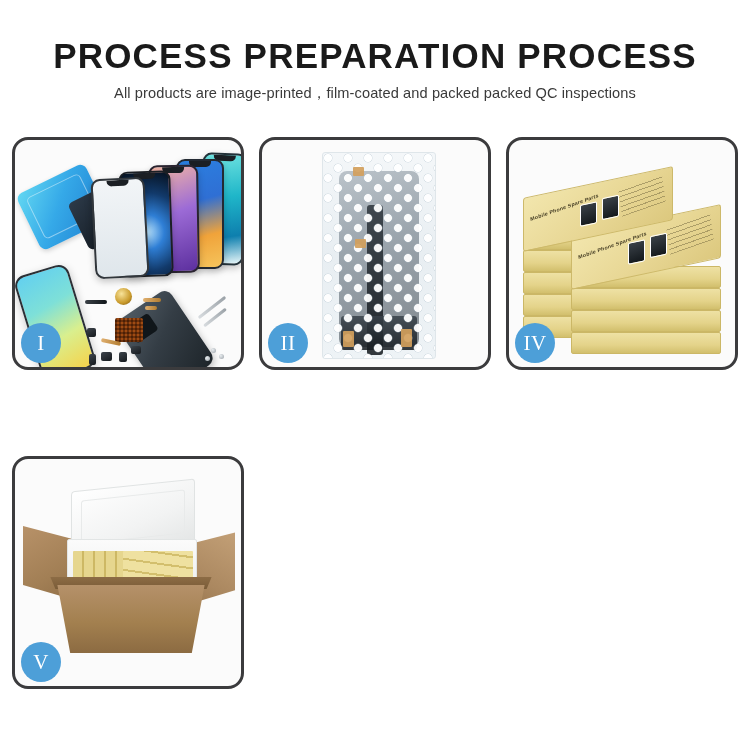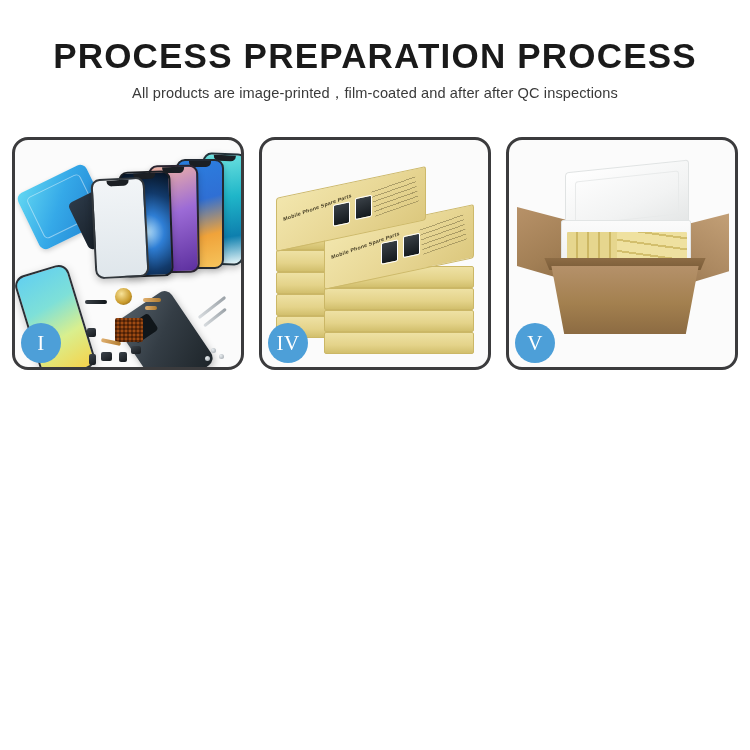--- a/index.html
+++ b/index.html
@@ -459,21 +459,21 @@
     width: 15px; height: 17px;
     background: rgba(150,120,80,.55);
     transform: skewY(20deg);
   }
 </style>
 </head>
 <body>
 
 <div class="header">
   <div class="main-title">PROCESS PREPARATION PROCESS</div>
-  <div class="sub-title">All products are image-printed，film-coated and after after QC inspections</div>
+  <div class="sub-title">All products are image-printed，film-coated and packed packed QC inspections</div>
 </div>
 
 <div class="grid">
 
   <div class="panel">
     <div class="panel-stage">
       <div class="p1-film"></div>
       <div class="p1-filmdark"></div>
 
       <div class="p1-phone p1-pe">
@@ -508,20 +508,35 @@
       <div class="p1-part p1-chip" style="left:74px; top:214px; width:7px; height:11px;"></div>
       <div class="p1-tool" style="left:180px; top:166px; width:34px;"></div>
       <div class="p1-tool" style="left:186px; top:176px; width:28px;"></div>
       <div class="p1-screw" style="left:196px; top:208px;"></div>
       <div class="p1-screw" style="left:204px; top:214px;"></div>
       <div class="p1-screw" style="left:190px; top:216px;"></div>
     </div>
     <div class="badge">I</div>
   </div>
 
+  <div class="panel">
+    <div class="panel-stage">
+      <div class="p2-bag">
+        <div class="p2-inner"></div>
+        <div class="p2-strip"></div>
+        <div class="p2-bottom"></div>
+        <div class="p2-bubbles"></div>
+        <div class="p2-tape" style="left:30px; top:14px;"></div>
+        <div class="p2-tape" style="left:32px; top:86px;"></div>
+        <div class="p2-tape" style="left:20px; top:178px; height:16px;"></div>
+        <div class="p2-tape" style="left:78px; top:176px; height:18px;"></div>
+      </div>
+    </div>
+    <div class="badge">II</div>
+  </div>
 
 
   <div class="panel">
     <div class="panel-stage">
       <div class="p4-stack">
 
         <div class="p4-box" style="left:6px; top:158px;"></div>
         <div class="p4-box" style="left:6px; top:136px;"></div>
         <div class="p4-box" style="left:6px; top:114px;"></div>
         <div class="p4-box" style="left:6px; top:92px;"></div>

